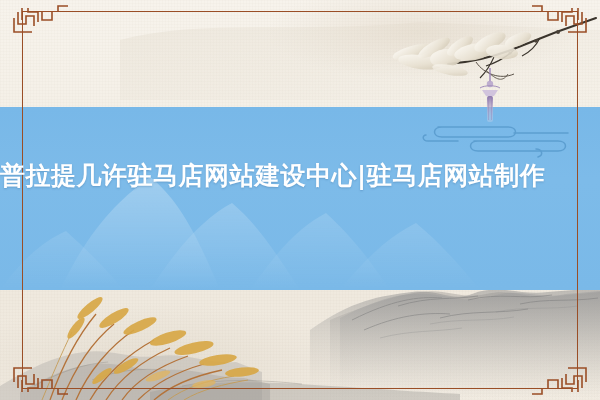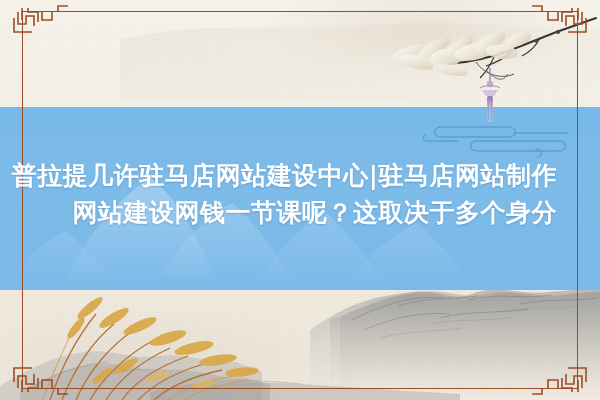--- a/index.html
+++ b/index.html
@@ -30,21 +30,21 @@
 
   
   .band{position:absolute;left:0;width:600px;
         background:linear-gradient(180deg,#78b8e8 0%,#7dbbe9 40%,#7ab9e8 100%);}
   .band-peaks{position:absolute;inset:0;overflow:hidden;opacity:.5;}
 
   
   .clouds{position:absolute;right:22px;top:2px;}
 
   
-  .textwrap{position:absolute;left:0;width:557px;text-align:right;
+  .textwrap{position:absolute;left:0;width:557px;text-align:left;
             z-index:7;}
   .tline{color:#ffffff;font-weight:bold;letter-spacing:.5px;
          font-size:25px;line-height:37px;white-space:nowrap;
          text-shadow:0 1px 2px rgba(40,90,140,.30);}
 
   
   .frame{position:absolute;left:22px;top:11px;width:556px;height:378px;
          border:1.6px solid #9a4e26;box-sizing:border-box;z-index:6;
          pointer-events:none;}
   .corner{position:absolute;z-index:8;}
@@ -226,21 +226,20 @@
         <path d="M56 32 L140 32 C150 32,150 42,140 42 L60 42 C50 42,50 32,60 32"></path>
         <path d="M8 26 C4 26,4 32,10 32 L40 32"></path>
         <path d="M96 24 L150 24"></path>
         <path d="M118 40 C124 40,126 46,120 48"></path>
       </g>
     </svg>
   </div>
 
   <div class="textwrap" style="top:157px;">
     <div class="tline">普拉提几许驻马店网站建设中心|驻马店网站制作</div>
-    <div class="tline">网站建设网钱一节课呢？这取决于多个身分</div>
   </div>
 
   <div class="frame"></div>
 
   <svg class="corner tl" width="66" height="40" viewBox="0 0 66 40">
     <g stroke="#9a4e26" stroke-width="1.6" fill="none">
       <path d="M6 10 L6 22 L14 22 L14 14 L22 14 L22 24"></path>
       <path d="M2 16 L2 30 L20 30"></path>
       <path d="M10 6 L10 18"></path>
       <path d="M16 6 L16 10 L26 10 L26 20"></path>

